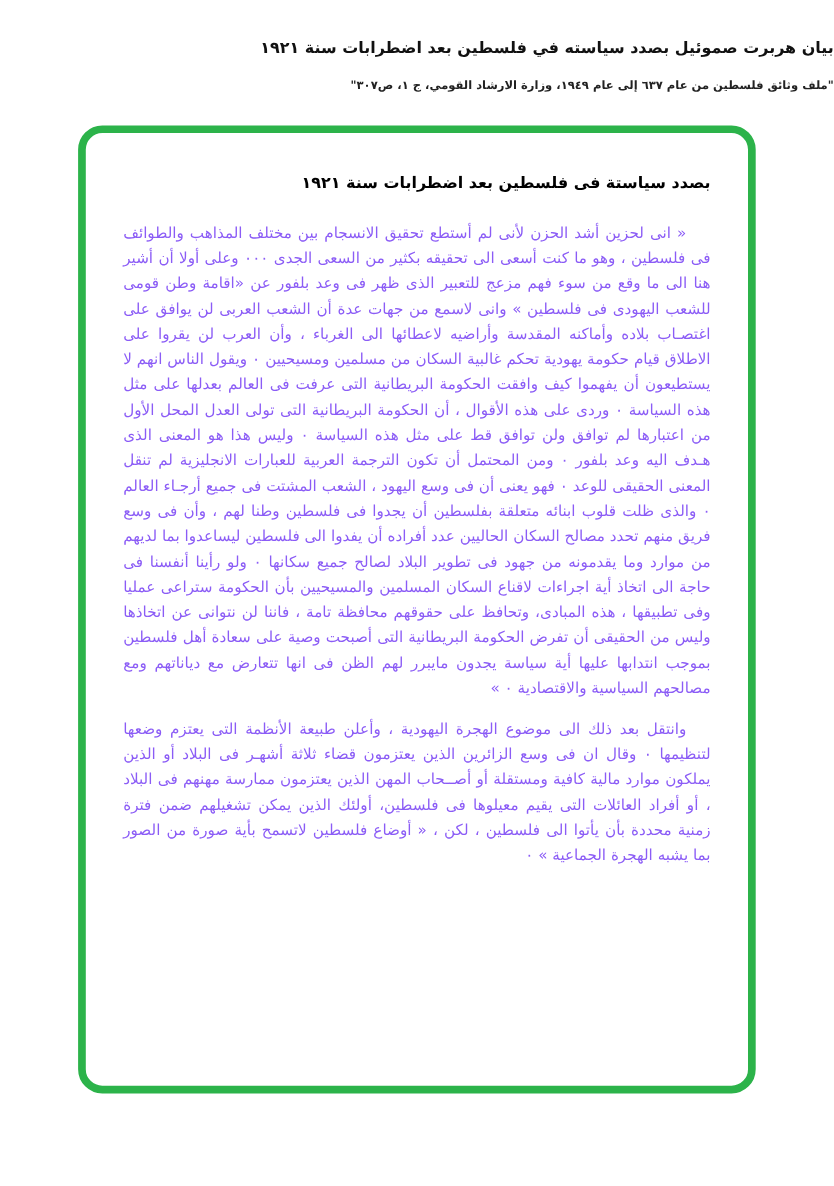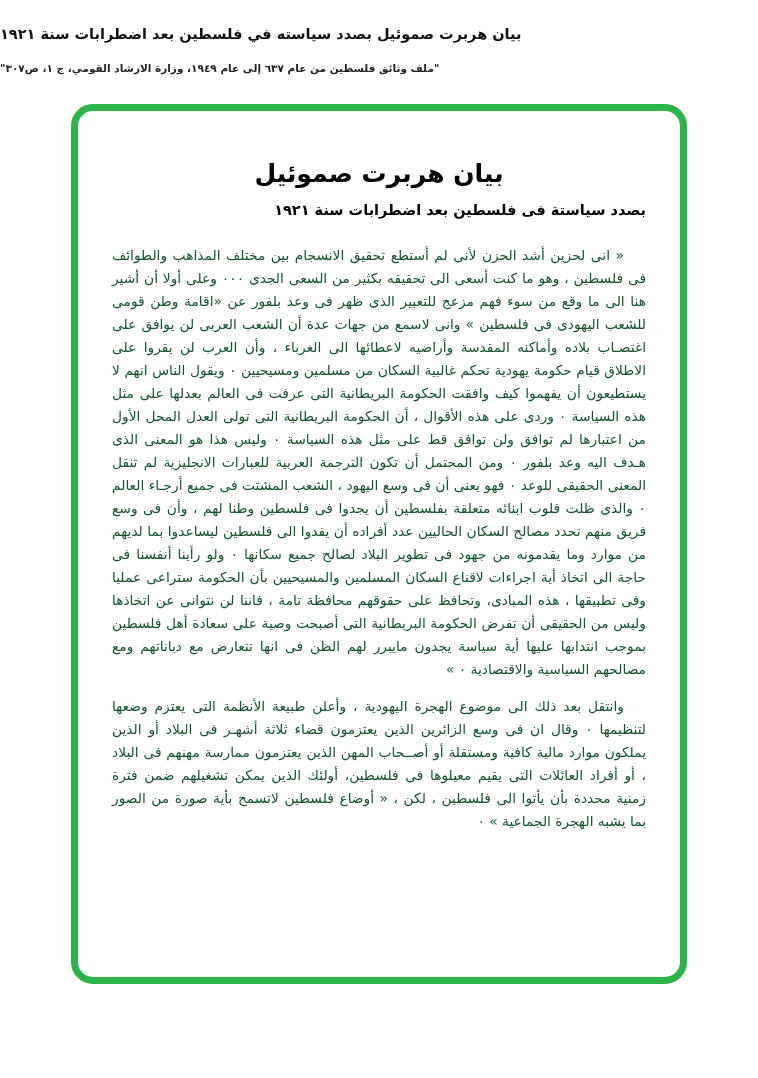--- a/index.html
+++ b/index.html
@@ -11,22 +11,22 @@
   .page {
     width: 758px;
     height: 1078px;
     margin: 0 auto;
     background: #ffffff;
     position: relative;
     box-sizing: border-box;
     overflow: hidden;
   }
   .top-header {
-    padding-top: 26px;
-    text-align: left;
+    padding-top: 36px;
+    text-align: right;
     direction: rtl;
   }
   .top-title {
     font-size: 14.5px;
     font-weight: bold;
     color: #111111;
     letter-spacing: 0.3px;
   }
   .top-source {
     margin-top: 20px;
@@ -58,39 +58,38 @@
     font-weight: bold;
     color: #000000;
     margin-bottom: 26px;
     letter-spacing: 0.5px;
   }
   .doc-body {
     direction: rtl;
     text-align: justify;
     font-size: 13.8px;
     line-height: 23px;
-    color: #14532d;
+    color: #8b5cf6;
   }
   .doc-body p {
     margin: 0 0 14px 0;
     text-indent: 1.6em;
   }
 </style>
 </head>
 <body>
 
 <div class="page">
 
   <div class="top-header">
     <div class="top-title">بيان هربرت صموئيل بصدد سياسته في فلسطين بعد اضطرابات سنة ١٩٢١</div>
     <div class="top-source">"ملف وثائق فلسطين من عام ٦٣٧ إلى عام ١٩٤٩، وزارة الارشاد القومي، ج ١، ص٣٠٧"</div>
   </div>
 
   <div class="doc-frame">
-    <div class="doc-title">بيان هربرت صموئيل</div>
     <div class="doc-subtitle">بصدد سياستة  فى فلسطين بعد اضطرابات سنة ١٩٢١</div>
 
     <div class="doc-body">
       <p>« انى لحزين أشد الحزن لأنى لم أستطع تحقيق الانسجام بين مختلف المذاهب والطوائف فى فلسطين ، وهو ما كنت أسعى الى تحقيقه بكثير من السعى الجدى ٠٠٠ وعلى أولا أن أشير هنا الى ما وقع من سوء فهم مزعج للتعبير الذى ظهر فى وعد بلفور عن «اقامة وطن قومى للشعب اليهودى فى فلسطين » وانى لاسمع من جهات عدة أن الشعب العربى لن يوافق على اغتصـاب بلاده وأماكنه المقدسة وأراضيه لاعطائها الى الغرباء ، وأن العرب لن يقروا على الاطلاق قيام حكومة يهودية تحكم غالبية السكان من مسلمين ومسيحيين ٠ ويقول الناس انهم لا يستطيعون أن يفهموا كيف وافقت الحكومة البريطانية التى عرفت فى العالم بعدلها على مثل هذه السياسة ٠ وردى على هذه الأقوال ، أن الحكومة البريطانية التى تولى العدل المحل الأول من اعتبارها لم توافق ولن توافق قط على مثل هذه السياسة ٠ وليس هذا هو المعنى الذى هـدف اليه وعد بلفور ٠ ومن المحتمل أن تكون الترجمة العربية للعبارات الانجليزية لم تنقل المعنى الحقيقى للوعد ٠ فهو يعنى أن فى وسع اليهود ، الشعب المشتت فى جميع أرجـاء العالم ٠ والذى ظلت قلوب ابنائه متعلقة بفلسطين أن يجدوا فى فلسطين وطنا لهم ، وأن فى وسع فريق منهم تحدد مصالح السكان الحاليين عدد أفراده أن يفدوا الى فلسطين ليساعدوا بما لديهم من موارد وما يقدمونه من جهود فى تطوير البلاد لصالح جميع سكانها ٠ ولو رأينا أنفسنا فى حاجة الى اتخاذ أية اجراءات لاقناع السكان المسلمين والمسيحيين بأن الحكومة ستراعى عمليا وفى تطبيقها ، هذه المبادى، وتحافظ على حقوقهم محافظة تامة ، فاننا لن نتوانى عن اتخاذها وليس من الحقيقى أن تفرض الحكومة البريطانية التى أصبحت وصية على سعادة أهل فلسطين بموجب انتدابها عليها أية سياسة يجدون مايبرر لهم الظن فى انها تتعارض مع دياناتهم ومع مصالحهم السياسية والاقتصادية ٠ »</p>
       <p>وانتقل بعد ذلك الى موضوع الهجرة اليهودية ، وأعلن طبيعة الأنظمة التى يعتزم وضعها لتنظيمها ٠ وقال ان فى وسع الزائرين الذين يعتزمون قضاء ثلاثة أشهـر فى البلاد أو الذين يملكون موارد مالية كافية ومستقلة أو أصــحاب المهن الذين يعتزمون ممارسة مهنهم فى البلاد ، أو أفراد العائلات التى يقيم معيلوها فى فلسطين، أولئك الذين يمكن تشغيلهم ضمن فترة زمنية محددة بأن يأتوا الى فلسطين ، لكن ، « أوضاع فلسطين لاتسمح بأية صورة من الصور بما يشبه الهجرة الجماعية » ٠</p>
     </div>
   </div>
 
 </div>
 

